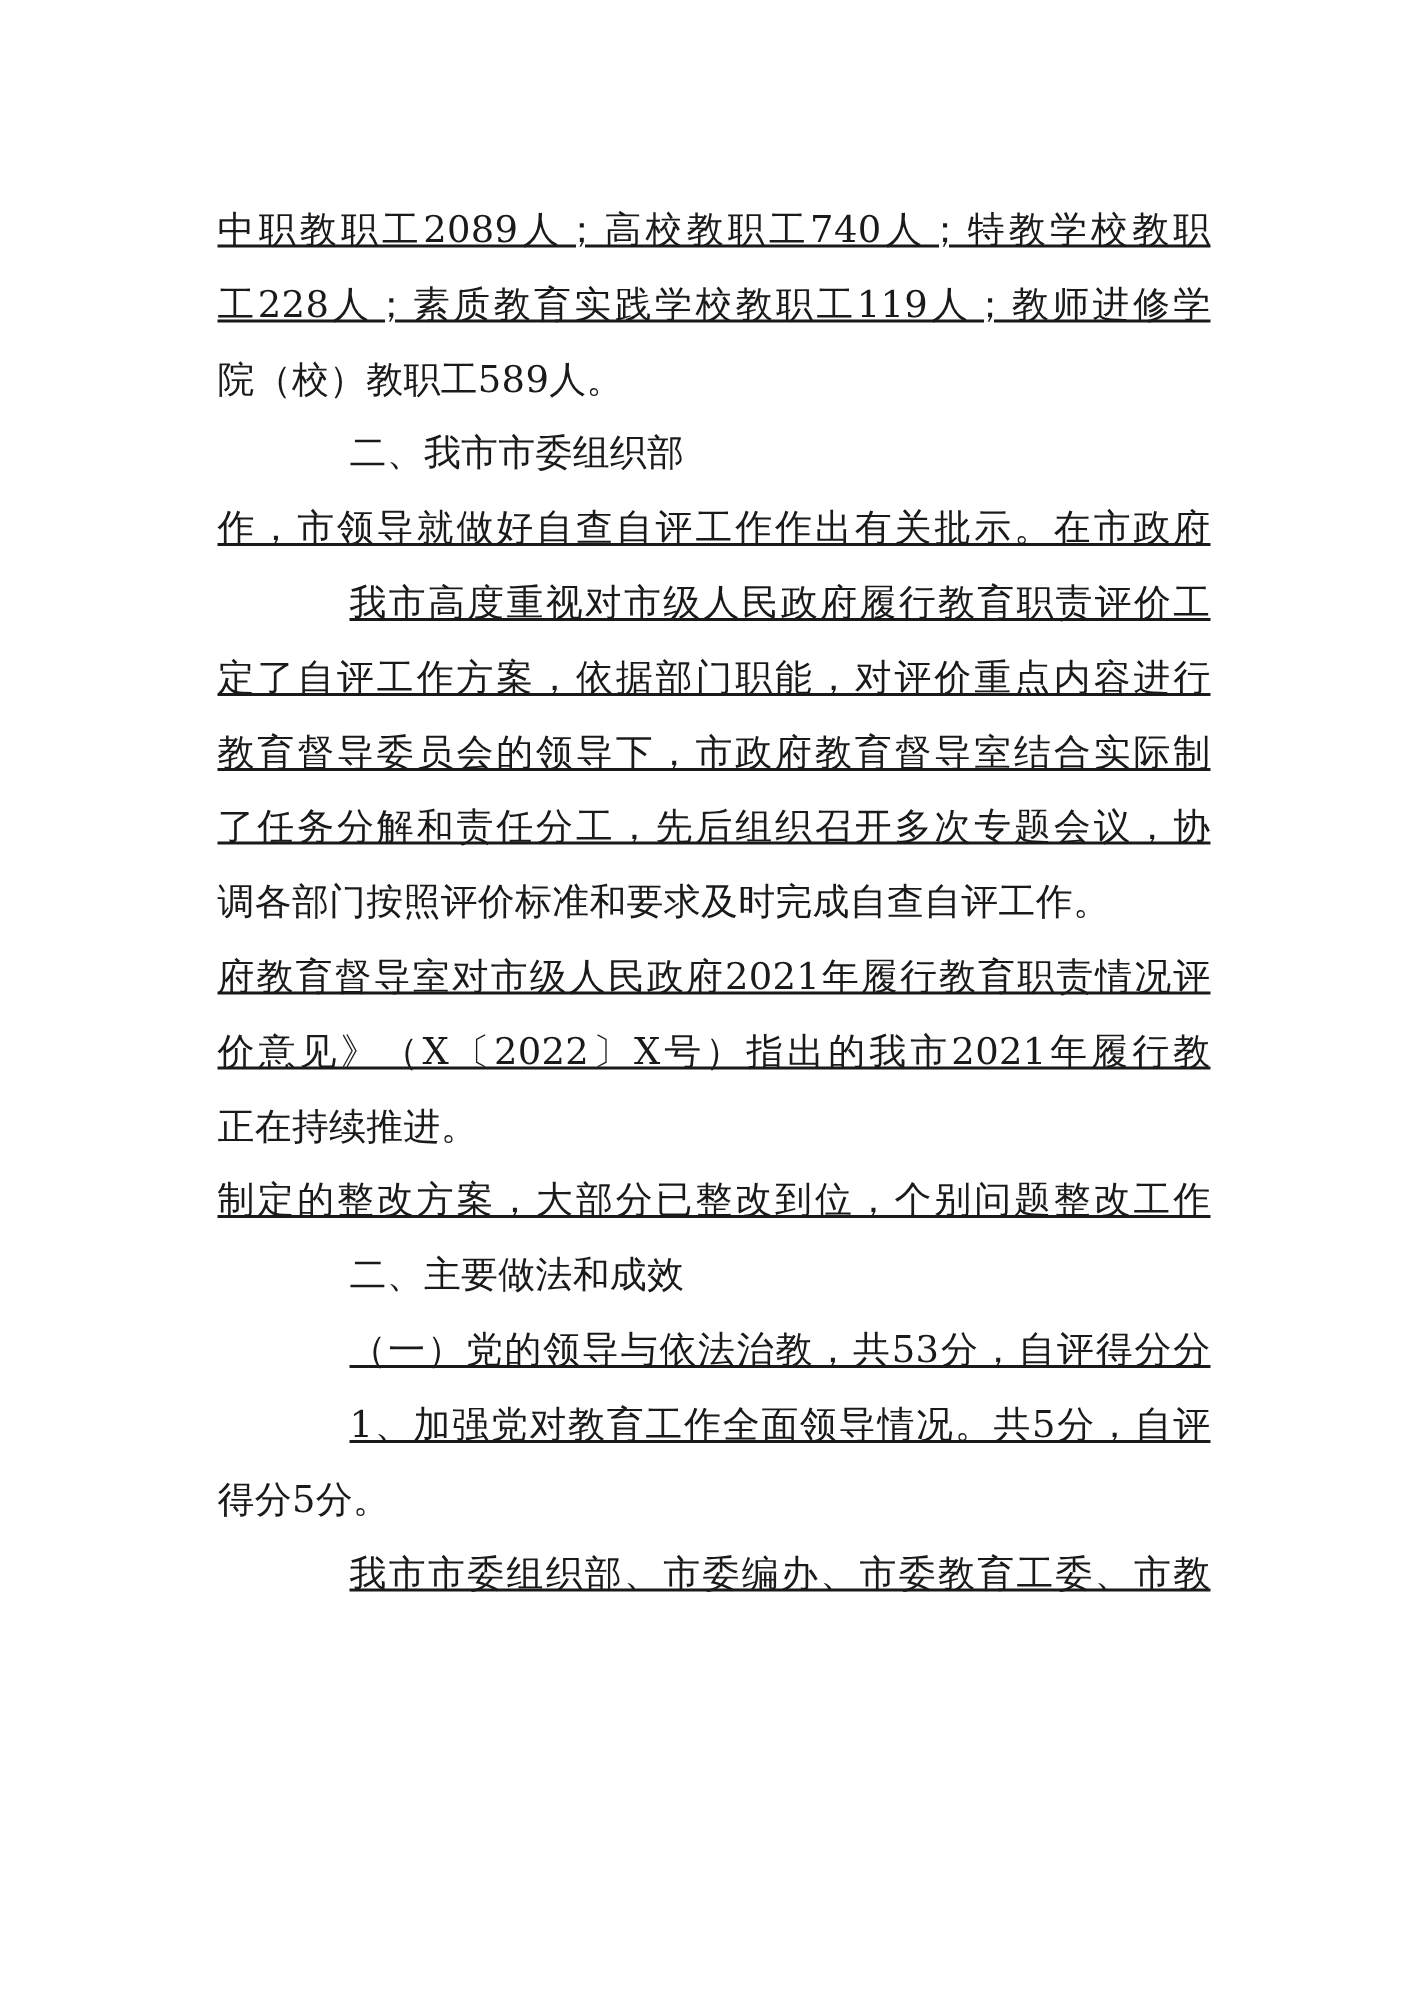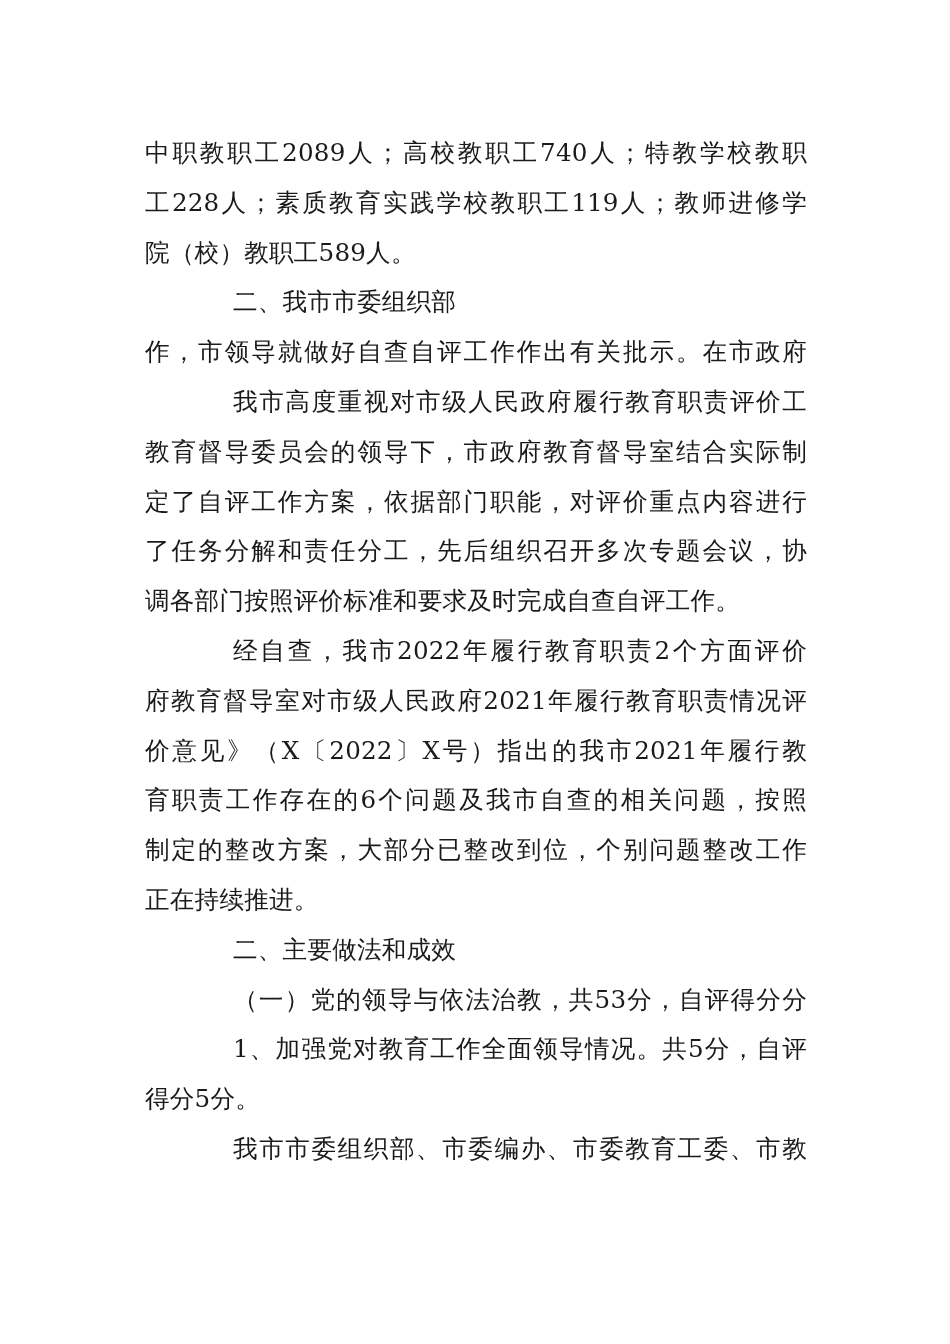--- a/index.html
+++ b/index.html
@@ -27,40 +27,39 @@
       font-size: 24.6px;
       white-space: nowrap;
       overflow: visible;
       letter-spacing: 0.2px;
     }
     .indent2 { padding-left: 88px; }
     .indent-heading { padding-left: 88px; }
     .justify {
       text-align: justify;
       text-align-last: justify;
+      text-decoration: underline;
     }
   </style>
 </head>
 <body>
 
 <div class="page">
   <div class="line justify">中职教职工2089人；高校教职工740人；特教学校教职</div>
   <div class="line justify">工228人；素质教育实践学校教职工119人；教师进修学</div>
   <div class="line">院（校）教职工589人。</div>
   <div class="line indent-heading">二、我市市委组织部</div>
   <div class="line justify">作，市领导就做好自查自评工作作出有关批示。在市政府</div>
   <div class="line indent2 justify">我市高度重视对市级人民政府履行教育职责评价工</div>
+  <div class="line justify">定了自评工作方案，依据部门职能，对评价重点内容进行</div>
   <div class="line justify">教育督导委员会的领导下，市政府教育督导室结合实际制</div>
-  <div class="line justify">定了自评工作方案，依据部门职能，对评价重点内容进行</div>
   <div class="line justify">了任务分解和责任分工，先后组织召开多次专题会议，协</div>
   <div class="line">调各部门按照评价标准和要求及时完成自查自评工作。</div>
-  <div class="line indent2 justify">经自查，我市2022年履行教育职责2个方面评价</div>
   <div class="line justify">府教育督导室对市级人民政府2021年履行教育职责情况评</div>
   <div class="line justify">价意见》（X〔2022〕X号）指出的我市2021年履行教</div>
-  <div class="line justify">育职责工作存在的6个问题及我市自查的相关问题，按照</div>
+  <div class="line">正在持续推进。</div>
   <div class="line justify">制定的整改方案，大部分已整改到位，个别问题整改工作</div>
-  <div class="line">正在持续推进。</div>
   <div class="line indent-heading">二、主要做法和成效</div>
   <div class="line indent2 justify">（一）党的领导与依法治教，共53分，自评得分分</div>
   <div class="line indent2 justify">1、加强党对教育工作全面领导情况。共5分，自评</div>
   <div class="line">得分5分。</div>
   <div class="line indent2 justify">我市市委组织部、市委编办、市委教育工委、市教</div>
 </div>
 
 </body></html>

